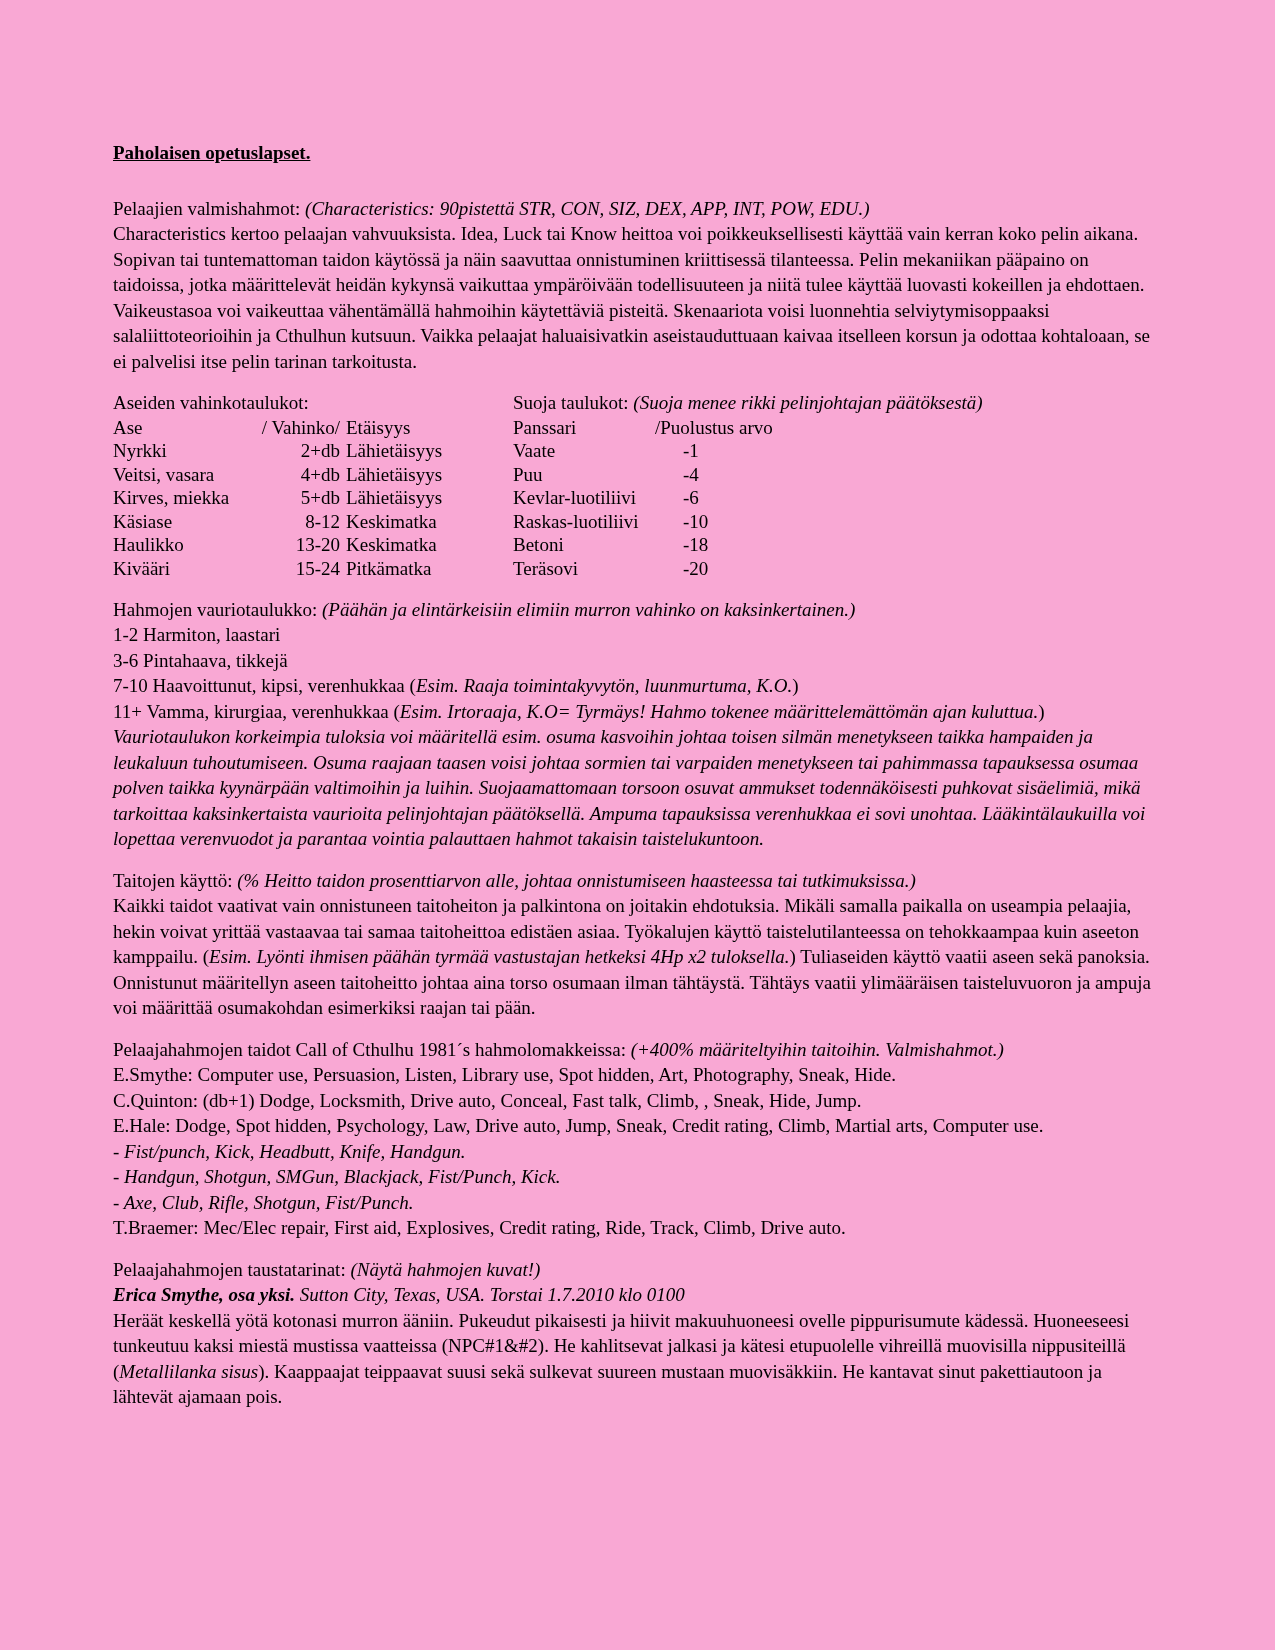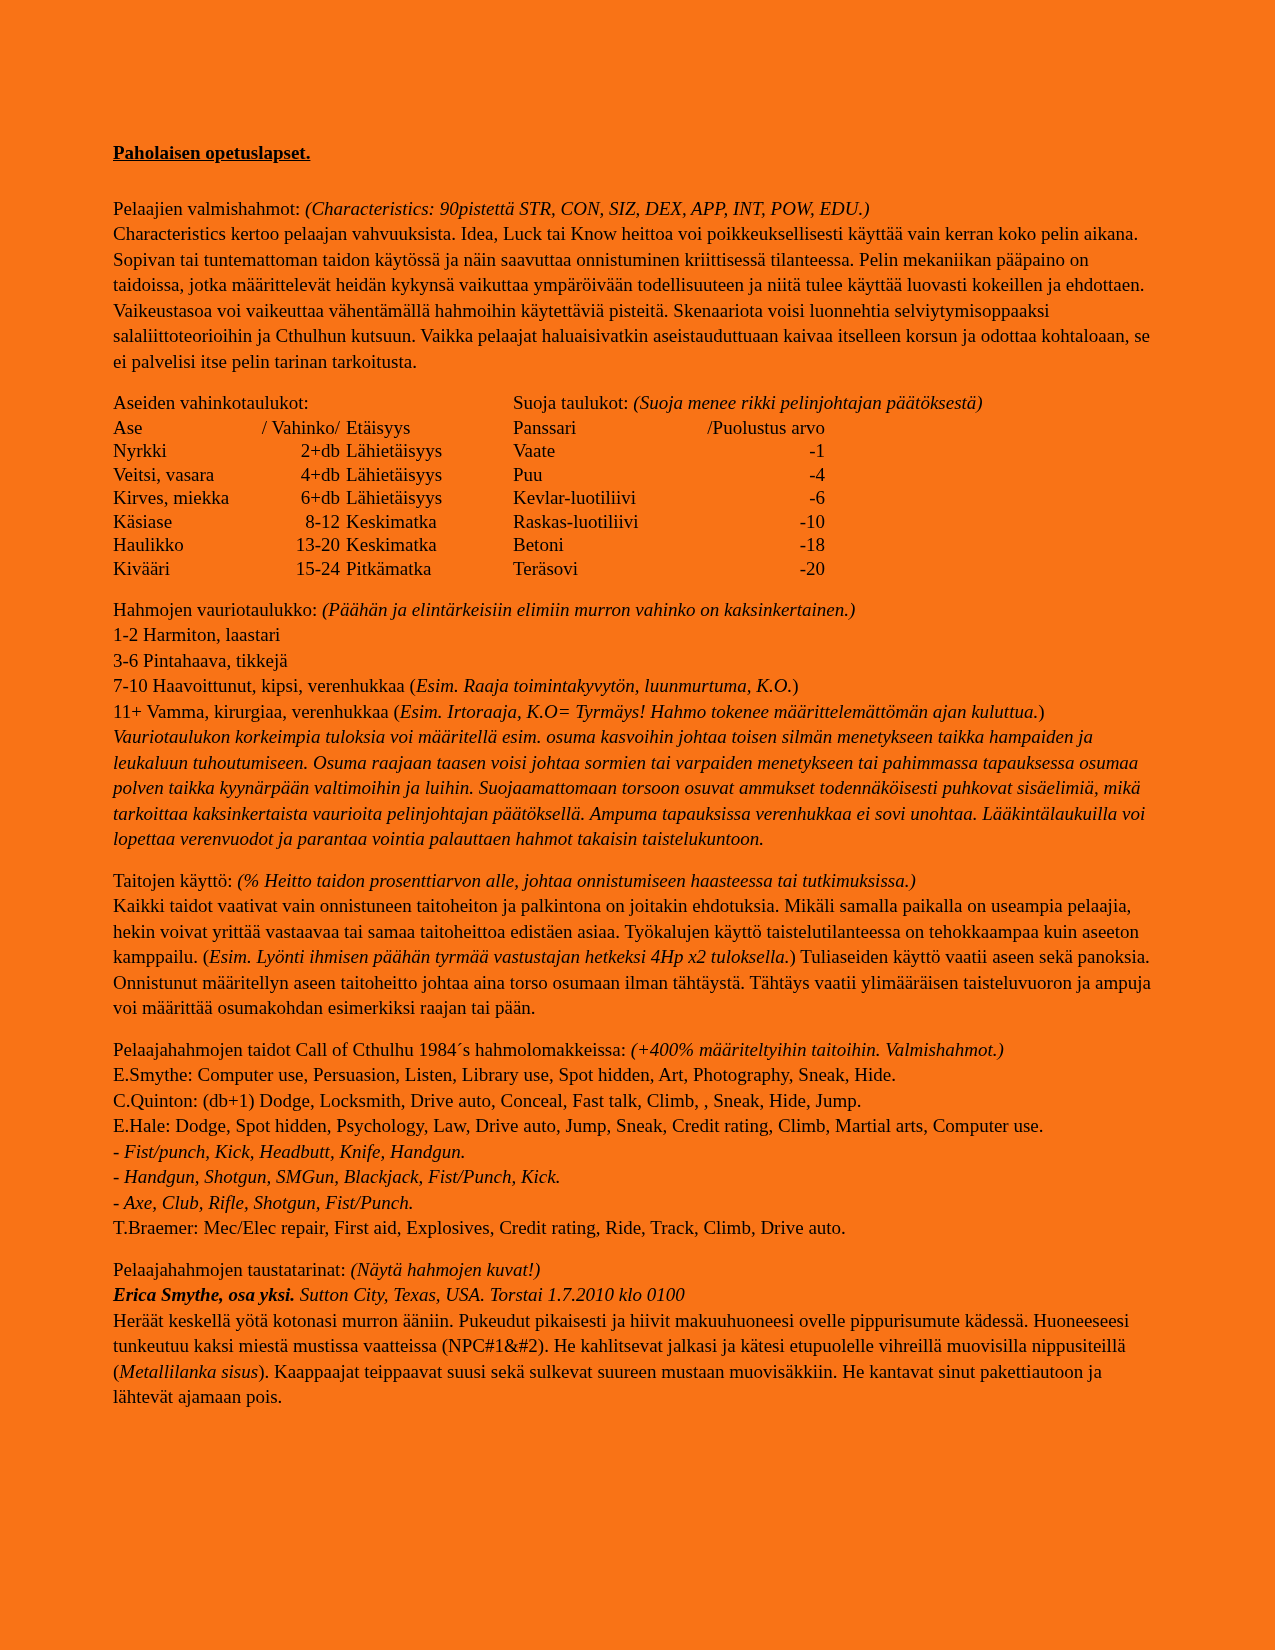--- a/index.html
+++ b/index.html
@@ -2,21 +2,21 @@
 <html><head>
 <meta charset="utf-8">
 <style>
   html, body { margin: 0; padding: 0; background: #ffffff; }
   .page {
     position: relative;
     width: 1275px;
     min-height: 1650px;
     box-sizing: border-box;
     padding: 140px 112px 60px 113px;
-    background: #f97316;
+    background: #f9a8d4;
     color: #000000;
     font-family: "Liberation Serif", "DejaVu Serif", serif;
     font-size: 19px;
     line-height: 25.5px;
     text-align: left;
   }
   p { margin: 0; }
   .u  { }
   .i  { font-style: italic; }
   .bi { font-style: italic; font-weight: bold; }
@@ -30,21 +30,21 @@
   .section { margin-top: 16px; }
   
   .tables { display: flex; }
   .weapons-table { width: 400px; flex: none; }
   .armor-table { flex: 1; }
   .trow { display: flex; line-height: 23.6px; }
   .c-ase { width: 135px; flex: none; }
   .c-vah { width: 92px; flex: none; text-align: right; }
   .c-eta { flex: 1; padding-left: 6px; }
   .c-pan { width: 142px; flex: none; }
-  .c-arv { width: 170px; flex: none; text-align: right; }
+  .c-arv { width: 170px; flex: none; }
   .c-arv.val { padding-left: 28px; box-sizing: border-box; }
 </style>
 </head>
 <body>
 
 <div class="page">
 
   <h1 class="title">Paholaisen opetuslapset.</h1>
 
   <div class="section" style="margin-top:0;">
@@ -65,21 +65,21 @@
           <span class="c-vah">2+db</span>
           <span class="c-eta">Lähietäisyys</span>
         </div>
       <div class="trow">
           <span class="c-ase">Veitsi, vasara</span>
           <span class="c-vah">4+db</span>
           <span class="c-eta">Lähietäisyys</span>
         </div>
       <div class="trow">
           <span class="c-ase">Kirves, miekka</span>
-          <span class="c-vah">6+db</span>
+          <span class="c-vah">5+db</span>
           <span class="c-eta">Lähietäisyys</span>
         </div>
       <div class="trow">
           <span class="c-ase">Käsiase</span>
           <span class="c-vah">8-12</span>
           <span class="c-eta">Keskimatka</span>
         </div>
       <div class="trow">
           <span class="c-ase">Haulikko</span>
           <span class="c-vah">13-20</span>
@@ -132,21 +132,21 @@
     <p class="line"><span>11+ Vamma, kirurgiaa, verenhukkaa (</span><span class="i">Esim. Irtoraaja, K.O= Tyrmäys! Hahmo tokenee määrittelemättömän ajan kuluttua.</span><span>)</span></p>
     <p class="i">Vauriotaulukon korkeimpia tuloksia voi määritellä esim. osuma kasvoihin johtaa toisen silmän menetykseen taikka hampaiden ja leukaluun tuhoutumiseen. Osuma raajaan taasen voisi johtaa sormien tai varpaiden menetykseen tai pahimmassa tapauksessa osumaa polven taikka kyynärpään valtimoihin ja luihin. Suojaamattomaan torsoon osuvat ammukset todennäköisesti puhkovat sisäelimiä, mikä tarkoittaa kaksinkertaista vaurioita pelinjohtajan päätöksellä. Ampuma tapauksissa verenhukkaa ei sovi unohtaa. Lääkintälaukuilla voi lopettaa verenvuodot ja parantaa vointia palauttaen hahmot takaisin taistelukuntoon.</p>
   </div>
 
   <div class="section">
     <p class="line"><span class="u">Taitojen käyttö:</span> <span class="i">(% Heitto taidon prosenttiarvon alle, johtaa onnistumiseen haasteessa tai tutkimuksissa.)</span></p>
     <p><span>Kaikki taidot vaativat vain onnistuneen taitoheiton ja palkintona on joitakin ehdotuksia. Mikäli samalla paikalla on useampia pelaajia, hekin voivat yrittää vastaavaa tai samaa taitoheittoa edistäen asiaa. Työkalujen käyttö taistelutilanteessa on tehokkaampaa kuin aseeton kamppailu. (</span><span class="i">Esim. Lyönti ihmisen  päähän tyrmää vastustajan hetkeksi 4Hp x2 tuloksella.</span><span>) Tuliaseiden käyttö vaatii aseen sekä panoksia. Onnistunut määritellyn aseen taitoheitto johtaa aina torso osumaan ilman tähtäystä. Tähtäys vaatii ylimääräisen taisteluvuoron ja ampuja voi määrittää osumakohdan esimerkiksi raajan tai pään.</span></p>
   </div>
 
   <div class="section">
-    <p class="line"><span class="u">Pelaajahahmojen taidot Call of Cthulhu 1984´s hahmolomakkeissa:</span> <span class="i">(+400% määriteltyihin taitoihin. Valmishahmot.)</span></p>
+    <p class="line"><span class="u">Pelaajahahmojen taidot Call of Cthulhu 1981´s hahmolomakkeissa:</span> <span class="i">(+400% määriteltyihin taitoihin. Valmishahmot.)</span></p>
     <p class="line"><span class="u">E.Smythe:</span> <span>Computer use, Persuasion, Listen, Library use, Spot hidden, Art, Photography, Sneak, Hide.</span></p>
     <p class="line"><span class="u">C.Quinton:</span> <span>(db+1) Dodge, Locksmith, Drive auto, Conceal, Fast talk, Climb, , Sneak, Hide, Jump.</span></p>
     <p class="line"><span class="u">E.Hale:</span> <span>Dodge, Spot hidden, Psychology, Law, Drive auto, Jump, Sneak, Credit rating, Climb, Martial arts, Computer use.</span></p>
     <p class="line i">- Fist/punch, Kick, Headbutt, Knife, Handgun.</p>
     <p class="line i">- Handgun, Shotgun, SMGun, Blackjack, Fist/Punch, Kick.</p>
     <p class="line i">- Axe, Club, Rifle, Shotgun, Fist/Punch.</p>
     <p class="line"><span class="u">T.Braemer:</span> <span>Mec/Elec repair, First aid, Explosives, Credit rating, Ride, Track, Climb, Drive auto.</span></p>
   </div>
 
   <div class="section">

